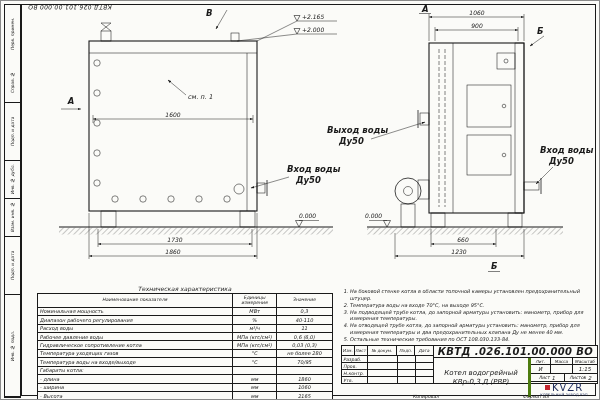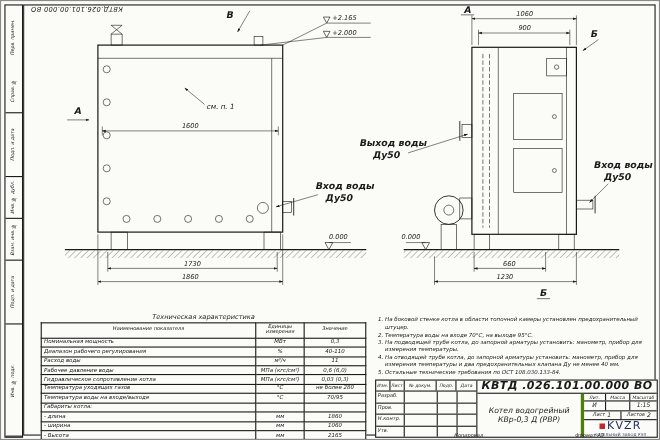--- a/index.html
+++ b/index.html
@@ -24,21 +24,21 @@
 .dash{stroke-dasharray:4 2}
 .flag{stroke:#1a1a1a;stroke-width:.6;fill:none}
 .tech-title{position:absolute;left:36px;top:284px;width:296px;text-align:center;font-size:6px;font-style:italic}
 table.tech{position:absolute;left:36px;top:292px;width:296px;border-collapse:collapse;font-size:5px;font-style:italic;background:#fbfbf8}
 table.tech th,table.tech td{border:.7px solid #1a1a1a;padding:.6px 2px;line-height:1.25;text-align:left;font-weight:normal}
 table.tech th{font-size:4.6px;text-align:center}
 table.tech td.c{text-align:center}
 .notes{position:absolute;left:341px;top:287px;width:255px;font-size:5px;font-style:italic;line-height:1.3}
 .notes ol{padding-left:8px}
 .notes li{margin-bottom:.6px}
-.tblock{position:absolute;left:340px;top:344px;width:257px;height:53px;border:1.2px solid #1a1a1a;display:flex;font-style:italic;background:#fbfbf8}
+.tblock{position:absolute;left:340px;top:344px;width:257px;height:39px;border:1.2px solid #1a1a1a;display:flex;font-style:italic;background:#fbfbf8}
 .tb-left{width:92px;border-right:1px solid #1a1a1a;display:flex;flex-direction:column}
 .tb-hrow{display:flex;height:10px;border-bottom:.7px solid #1a1a1a}
 .tb-hcell{border-right:.7px solid #1a1a1a;display:flex;align-items:center;justify-content:center;font-size:4.2px;overflow:hidden}
 .tb-hcell:nth-child(1){width:13px}.tb-hcell:nth-child(2){width:13px}.tb-hcell:nth-child(3){width:30px}
 .tb-hcell:nth-child(4){width:18px}.tb-hcell:nth-child(5){width:18px;border-right:0}
 .tb-role-row{display:flex;flex:1;border-bottom:.7px solid #1a1a1a}
 .tb-role-row:last-child{border-bottom:0}
 .tb-role{width:26px;border-right:.7px solid #1a1a1a;font-size:4.6px;display:flex;align-items:center;padding-left:1.5px;overflow:hidden}
 .tb-blank{border-right:.7px solid #1a1a1a}
 .tb-blank:nth-child(2){width:30px}.tb-blank:nth-child(3){width:18px}.tb-blank:nth-child(4){width:17px;border-right:0}

